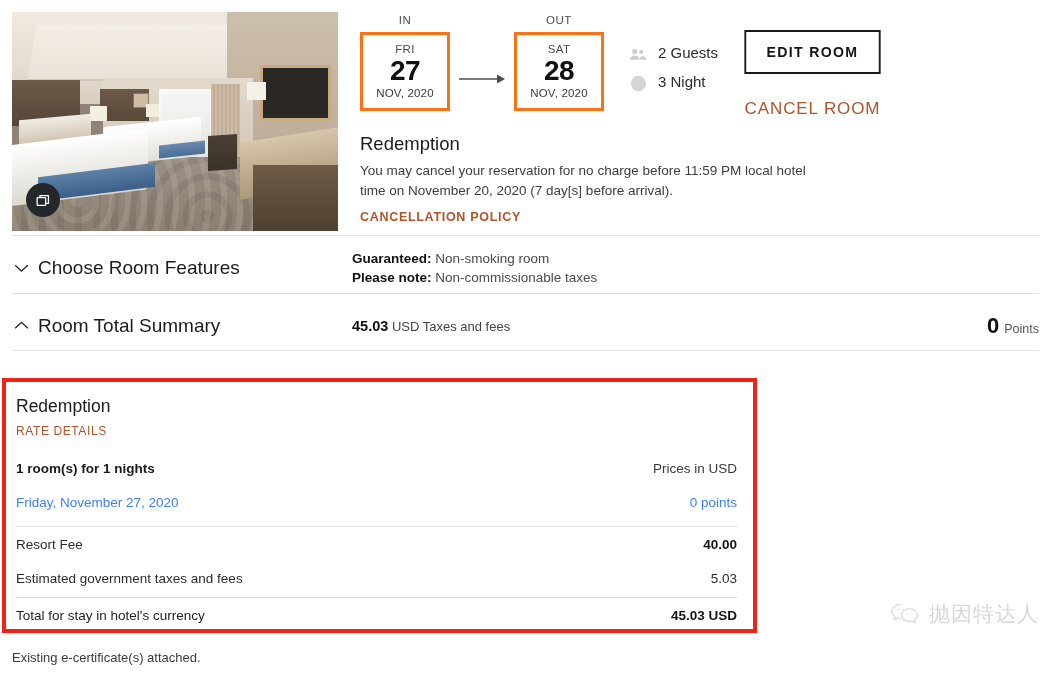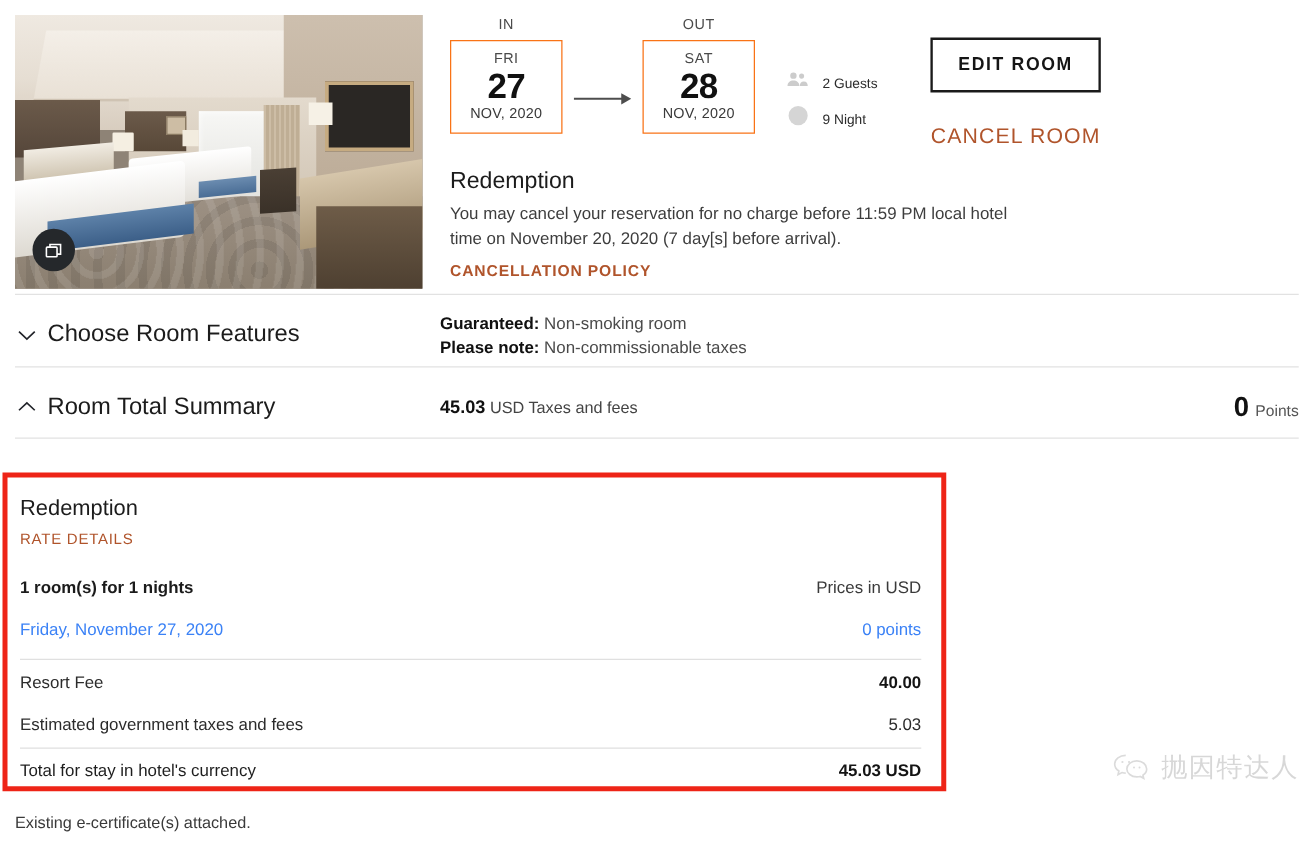--- a/index.html
+++ b/index.html
@@ -164,43 +164,43 @@
     position: absolute;
     left: 360px; top: 14px;
     display: flex; align-items: flex-start;
   }
   .date-col { width: 90px; text-align: center; }
   .date-label {
     font-size: 11.5px; color: #4a4a4a; letter-spacing: .5px;
     margin-bottom: 6px;
   }
   .date-card {
-    border: 1px solid #f97316;
+    border: 3px solid #f97316;
     padding: 8px 0 9px;
     background: #fff;
   }
   .date-dow { font-size: 11.5px; color: #4a4a4a; letter-spacing: .4px; }
   .date-day { font-size: 28px; font-weight: bold; color: #111; line-height: 1.15; letter-spacing: -.5px; }
   .date-my { font-size: 11.5px; color: #3a3a3a; letter-spacing: .2px; }
 
   .date-arrow {
     width: 64px; height: 94px;
     display: flex; align-items: center; justify-content: center;
     margin-top: 18px;
   }
 
   
   .guests {
     position: absolute;
     left: 628px; top: 44px;
   }
   .guest-row {
-    display: flex; align-items: flex-end;
+    display: flex; align-items: flex-start;
     height: 29px;
-    font-size: 11px; color: #2b2b2b;
+    font-size: 15px; color: #2b2b2b;
   }
   .guest-ico {
     width: 20px; height: 20px;
     margin-right: 10px;
     display: flex; align-items: center; justify-content: center;
     color: #c9c9c9;
   }
 
   
   .edit-wrap {
@@ -432,21 +432,21 @@
         </span>
         <span>2 Guests</span>
       </div>
       <div class="guest-row">
         <span class="guest-ico">
           <svg width="17" height="17" viewBox="0 0 20 20">
             <circle cx="10" cy="10" r="9" fill="#d5d5d5"></circle>
             <path d="M10 1a9 9 0 0 0 0 18 7.2 7.2 0 0 1 0-18z" fill="#c2c2c2"></path>
           </svg>
         </span>
-        <span>9 Night</span>
+        <span>3 Night</span>
       </div>
     </div>
 
     <div class="edit-wrap">
       <button class="edit-room-btn">EDIT ROOM</button>
       <a class="cancel-room-link">CANCEL ROOM</a>
     </div>
 
     <div class="redemption-info">
       <div class="ri-title">Redemption</div>

